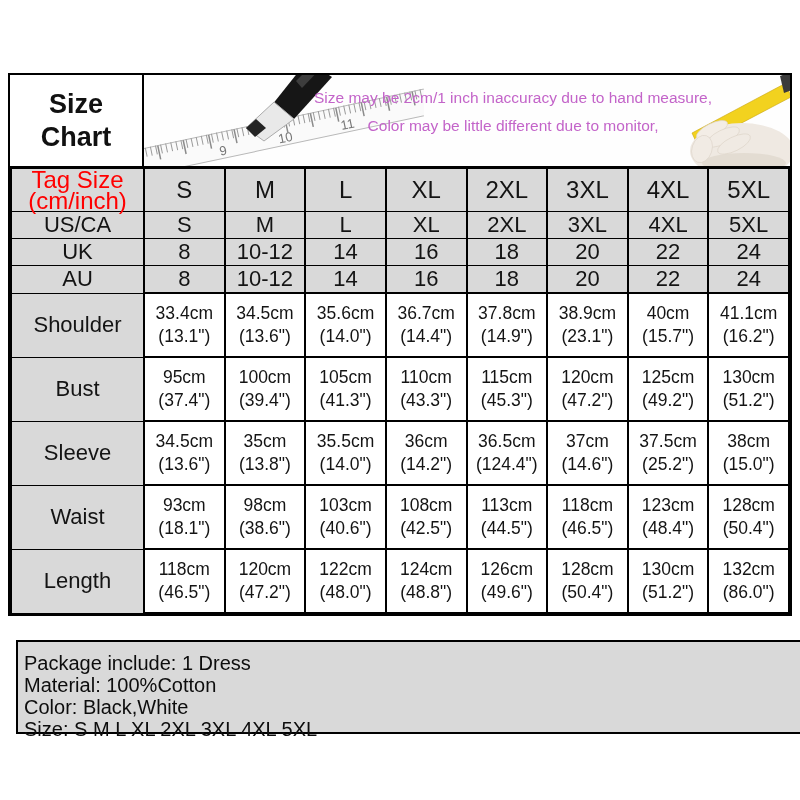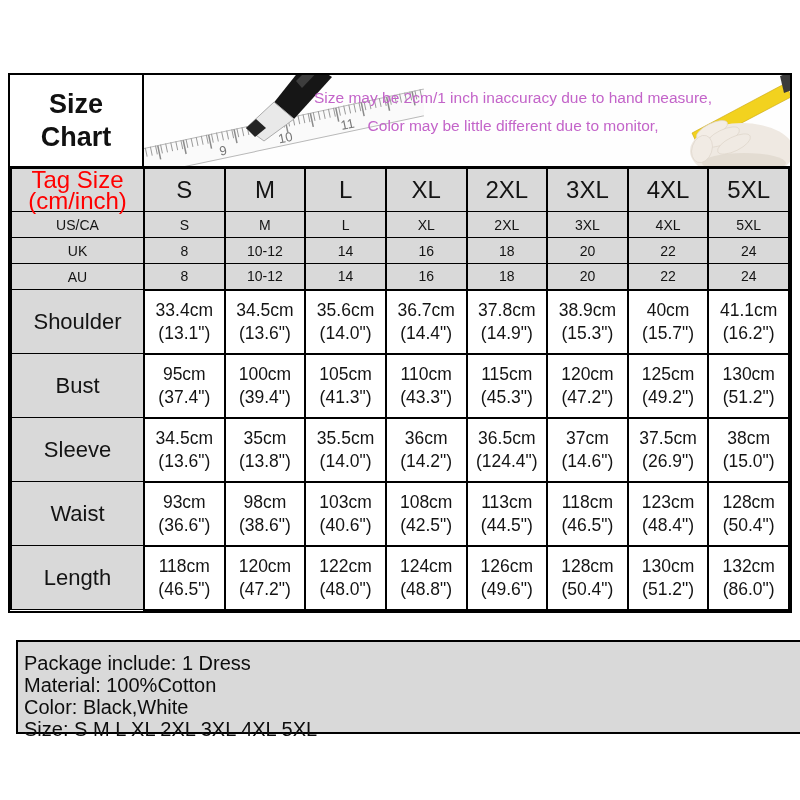--- a/index.html
+++ b/index.html
@@ -15,21 +15,21 @@
   .banner svg { position:absolute; }
   .svg-ruler { left:0; bottom:-2px; }
   .svg-hand { right:0; top:0; }
   .notes { position:absolute; left:170px; top:9px; z-index:2;text-align:center; }
   .note-line { font-size:15.5px; line-height:28px; color:#c364c9; white-space:nowrap; }
 
   
   table { width:100%; border-collapse:collapse; table-layout:fixed; }
   th, td { border:1px solid #000; border-left-width:2px; border-right-width:2px; text-align:center; vertical-align:middle; font-weight:normal; padding:0; }
   .label-cell { width:133px; }
-  .row-sizes th, .row-sizes td { background:#d9d9d9; height:26px; font-size:14px; }
+  .row-sizes th, .row-sizes td { background:#d9d9d9; height:26px; font-size:22px; }
   .row-head th { height:43px; font-size:24px; }
   .tag-label { color:#ff0000; font-size:19px; line-height:21px; white-space:pre-line; }
   .row-measure .label-cell { background:#d9d9d9; font-size:22px; }
   .row-measure td { background:#ffffff; height:64px; font-size:17.5px; line-height:23px; white-space:pre-line; border-top-width:2px; border-bottom-width:2px; }
 
   
   .info-box { position:absolute; left:16px; top:640px; width:800px; height:94px; border:2px solid #000; background:#d9d9d9; padding:10px 6px 2px 6px; }
   .info-line { font-size:20px; line-height:22px; color:#0d0d0d; white-space:nowrap; }
 </style>
 </head>
@@ -131,21 +131,21 @@
 (13.1")</td>
             <td class="measure-cell">34.5cm
 (13.6")</td>
             <td class="measure-cell">35.6cm
 (14.0")</td>
             <td class="measure-cell">36.7cm
 (14.4")</td>
             <td class="measure-cell">37.8cm
 (14.9")</td>
             <td class="measure-cell">38.9cm
-(15.3")</td>
+(23.1")</td>
             <td class="measure-cell">40cm
 (15.7")</td>
             <td class="measure-cell">41.1cm
 (16.2")</td>
           </tr>
           <tr class="row-measure">
             <th class="label-cell">Bust</th>
             <td class="measure-cell">95cm
 (37.4")</td>
             <td class="measure-cell">100cm
@@ -171,28 +171,28 @@
 (13.8")</td>
             <td class="measure-cell">35.5cm
 (14.0")</td>
             <td class="measure-cell">36cm
 (14.2")</td>
             <td class="measure-cell">36.5cm
 (124.4")</td>
             <td class="measure-cell">37cm
 (14.6")</td>
             <td class="measure-cell">37.5cm
-(26.9")</td>
+(25.2")</td>
             <td class="measure-cell">38cm
 (15.0")</td>
           </tr>
           <tr class="row-measure">
             <th class="label-cell">Waist</th>
             <td class="measure-cell">93cm
-(36.6")</td>
+(18.1")</td>
             <td class="measure-cell">98cm
 (38.6")</td>
             <td class="measure-cell">103cm
 (40.6")</td>
             <td class="measure-cell">108cm
 (42.5")</td>
             <td class="measure-cell">113cm
 (44.5")</td>
             <td class="measure-cell">118cm
 (46.5")</td>

